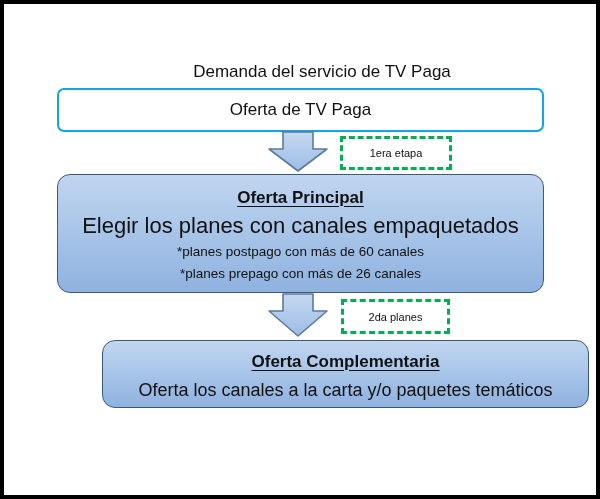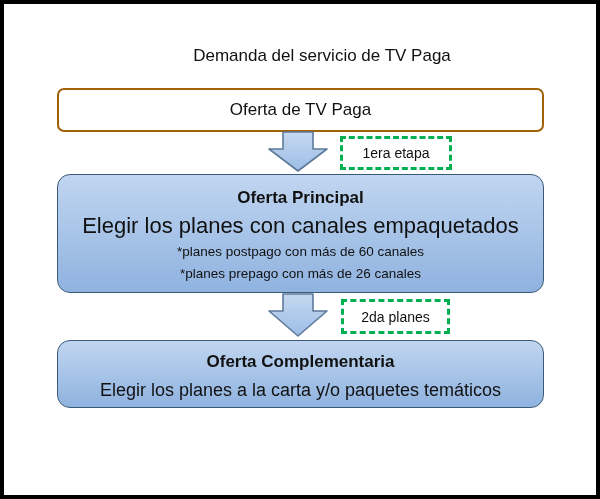--- a/index.html
+++ b/index.html
@@ -2,51 +2,51 @@
 <html><head>
 <meta charset="utf-8">
 <style>
   html,body{margin:0;padding:0;background:#e9e9e9;font-family:"Liberation Sans",sans-serif;}
   #screen{
     position:relative;width:600px;height:499px;background:#ffffff;overflow:hidden;
     font-family:"Liberation Sans",sans-serif;color:#1a1a1a;
   }
   .frame{position:absolute;inset:0;border:4px solid #000;pointer-events:none;z-index:10;}
   .title{
-    position:absolute;top:44px;left:44px;right:0;height:24px;
+    position:absolute;top:60px;left:44px;right:0;height:24px;
     text-align:center;font-size:17px;line-height:24px;color:#111;
   }
   .source-box{
     position:absolute;left:57px;top:88px;width:487px;height:44px;box-sizing:border-box;
-    border:2px solid #a16207;border-radius:7px;background:#fff;
+    border:2px solid #0ea5e9;border-radius:7px;background:#fff;
     display:flex;align-items:center;justify-content:center;
     font-size:17px;color:#111;
   }
   .arrow{position:absolute;left:267px;width:62px;}
   .arrow-1{top:131px;height:41px;}
   .arrow-2{top:293px;height:44px;}
   .badge{
     position:absolute;box-sizing:border-box;border:3px dashed #00b050;background:transparent;
     display:flex;align-items:center;justify-content:center;
-    font-size:14px;color:#111;
+    font-size:11px;color:#111;
   }
   .badge-1{left:340px;top:136px;width:112px;height:34px;}
   .badge-2{left:341px;top:299px;width:109px;height:35px;}
   .offer-box{
     position:absolute;left:57px;width:487px;box-sizing:border-box;
     border:1.6px solid #3a5a78;border-radius:13px;
     background:linear-gradient(180deg,#c1d5f0 0%,#aac6e9 45%,#8fb2df 100%);
     display:flex;flex-direction:column;align-items:center;
     color:#111;text-align:center;
   }
   .offer-box-1{top:174px;height:119px;padding-top:10px;}
-  .offer-box-2{top:340px;height:68px;padding-top:8px;}
+  .offer-box-2{top:340px;height:68px;padding-top:8px;margin-left:45px;}
   .offer-heading{
     font-size:17px;font-weight:bold;line-height:26px;
-    text-underline-offset:3px;
+    text-decoration:underline;text-underline-offset:3px;
   }
   .offer-desc-1{font-size:22px;line-height:29px;}
   .offer-desc-2{font-size:18px;line-height:30px;}
   .offer-note{font-size:13.5px;text-align:center;}
   .note-1{line-height:23px;}
   .note-2{line-height:22px;}
   .caption{
     position:absolute;left:0;right:0;top:419px;height:20px;
     text-align:center;font-size:14px;line-height:20px;color:#111;
   }
@@ -94,17 +94,17 @@
     </defs>
     <polygon points="16,1 46,1 46,18 60,18 31,43 2,18 16,18" fill="url(#arrowGrad2)" stroke="#5d7a99" stroke-width="1.6" stroke-linejoin="round"></polygon>
   </svg>
 
   <div class="badge badge-2">
     <span>2da planes</span>
   </div>
 
   <div class="offer-box offer-box-2">
     <div class="offer-heading">Oferta Complementaria</div>
-    <div class="offer-desc-2">Elegir los planes a la carta y/o paquetes temáticos</div>
+    <div class="offer-desc-2">Oferta los canales a la carta y/o paquetes temáticos</div>
   </div>
 
 
 </div>
 
 </body></html>

